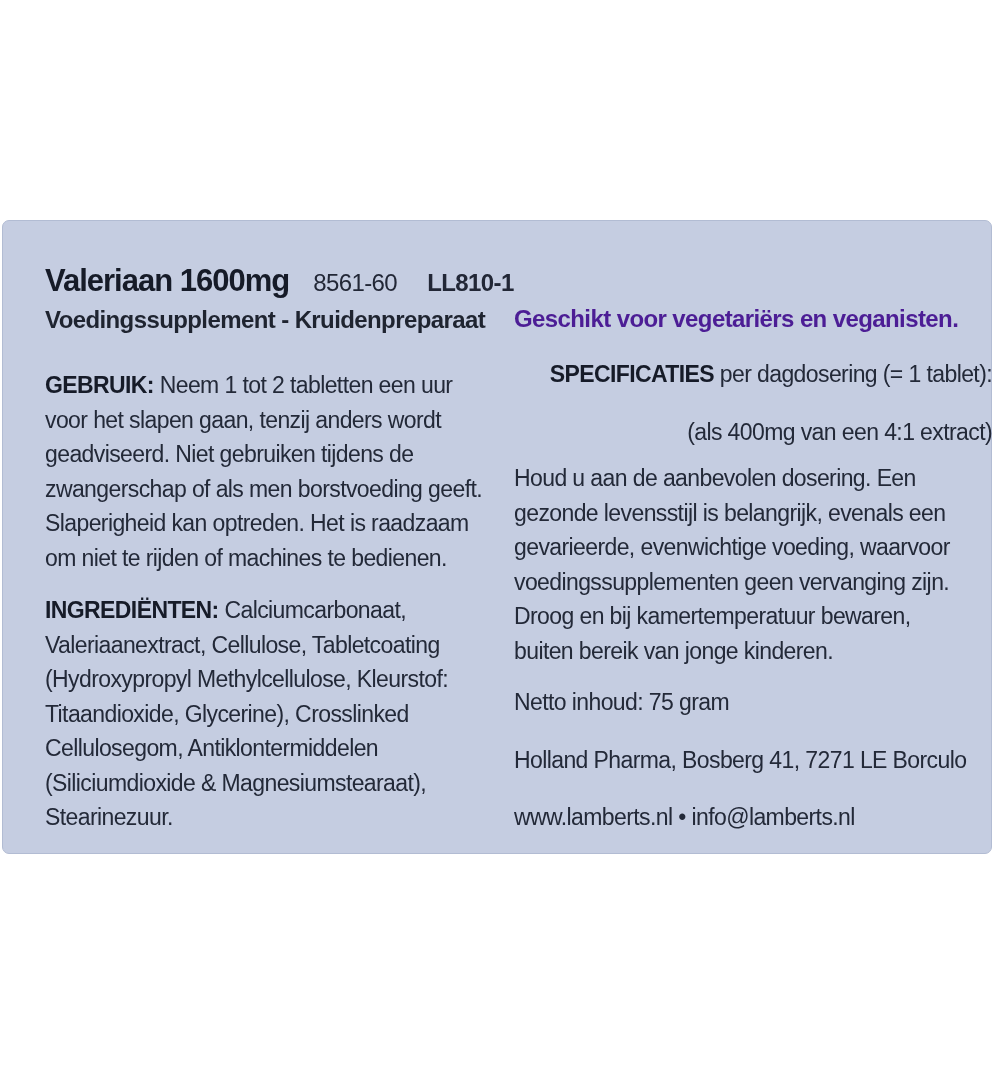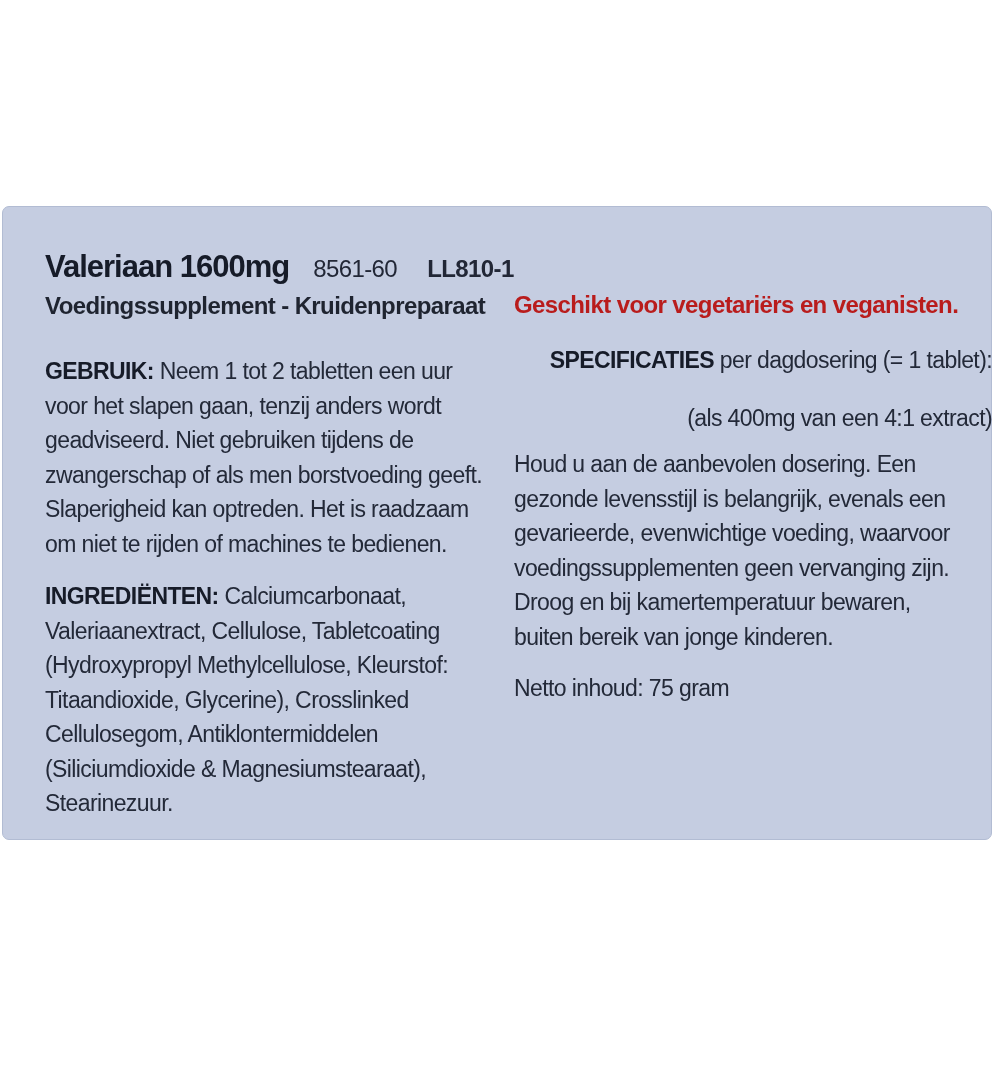--- a/index.html
+++ b/index.html
@@ -11,21 +11,21 @@
   .page {
     position: relative;
     width: 1000px;
     height: 1082px;
     background: #ffffff;
     overflow: hidden;
   }
   .label-panel {
     position: absolute;
     left: 2px;
-    top: 206px;
+    top: 220px;
     width: 990px;
     height: 634px;
     background: #c5cde1;
     border: 1px solid #b2bcd3;
     border-radius: 7px;
     box-sizing: border-box;
     color: #1f2430;
   }
   
   .col-left {
@@ -80,21 +80,21 @@
     color: #161b28;
   }
   .usage-para { margin-top: 33px; }
   .ingredients-para { margin-top: 18px; }
   .diet-note {
     font-size: 24px;
     font-weight: bold;
     letter-spacing: -0.6px;
     line-height: 30px;
     white-space: pre;
-    color: #b91c1c;
+    color: #4c1d95;
   }
   .specs-block { margin-top: 21px; text-align: right; }
   .spec-row {
     display: flex;
     justify-content: space-between;
     width: 420px;
   }
   .advice-para { margin-top: 12px; }
   .net-content { margin-top: 17px; }
   .manufacturer-block { margin-top: 18px; }
@@ -139,16 +139,20 @@
 
       <p class="para advice-para" style="margin-bottom: 0px;">Houd u aan de aanbevolen dosering. Een
 gezonde levensstijl is belangrijk, evenals een
 gevarieerde, evenwichtige voeding, waarvoor
 voedingssupplementen geen vervanging zijn.
 Droog en bij kamertemperatuur bewaren,
 buiten bereik van jonge kinderen.</p>
 
       <p class="para net-content" style="margin-bottom: 0px;">Netto inhoud: 75 gram</p>
 
+      <div class="manufacturer-block">
+        <p class="para" style="margin-bottom: 0px;">Holland Pharma, Bosberg 41, 7271 LE Borculo</p>
+        <p class="para" style="margin-bottom: 0px;">www.lamberts.nl • info@lamberts.nl</p>
+      </div>
     </div>
 
   </div>
 </div>
 
 </body></html>

